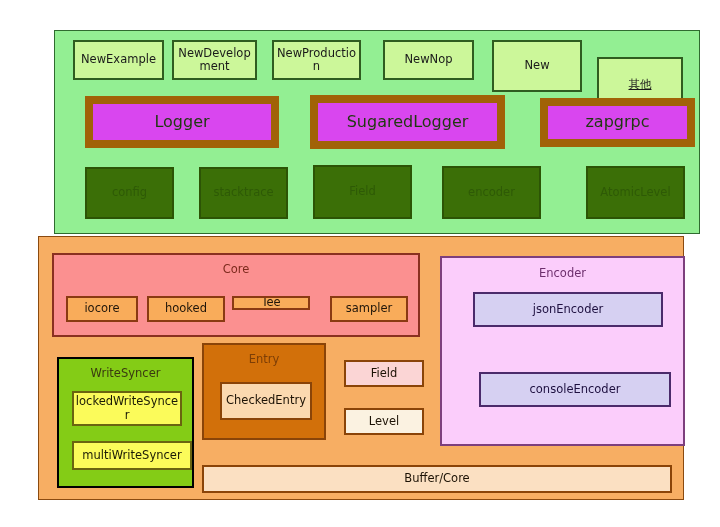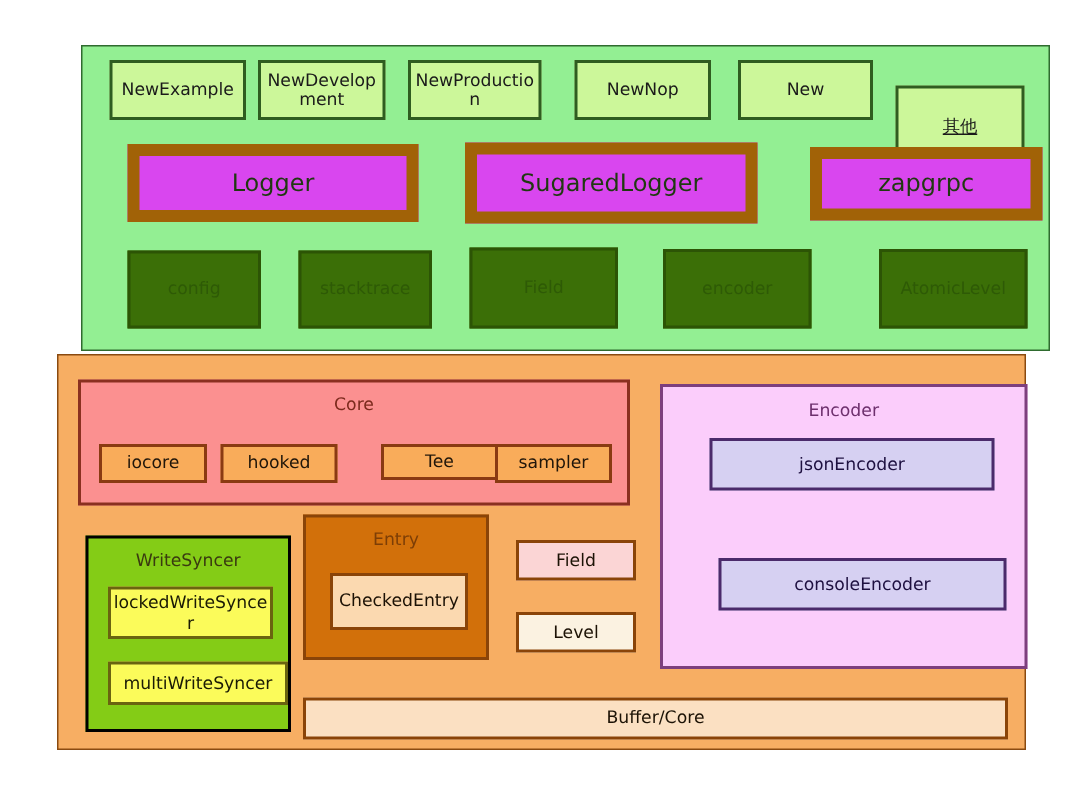--- a/index.html
+++ b/index.html
@@ -165,41 +165,41 @@
 <body>
 
 <div id="canvas">
 
   <div id="green-panel" class="panel">
 
     <div class="node ctor-box" style="left:18px;  top:9px;  width:91px;  height:40px;">NewExample</div>
     <div class="node ctor-box" style="left:117px; top:9px;  width:85px;  height:40px;">NewDevelopment</div>
     <div class="node ctor-box" style="left:217px; top:9px;  width:89px;  height:40px;">NewProduction</div>
     <div class="node ctor-box" style="left:328px; top:9px;  width:91px;  height:40px;">NewNop</div>
-    <div class="node ctor-box" style="left:437px; top:9px;  width:90px;  height:40px;">New</div>
+    <div class="node ctor-box" style="left:437px; top:9px;  width:90px;  height:52px;">New</div>
     <div class="node ctor-box" style="left:542px; top:26px;  width:86px;  height:55px;text-decoration:underline;">其他</div>
 
     <div class="node logger-box" style="left:30px;  top:65px; width:194px; height:52px;">Logger</div>
     <div class="node logger-box" style="left:255px; top:64px; width:195px; height:54px;">SugaredLogger</div>
     <div class="node logger-box" style="left:485px; top:67px; width:155px; height:49px;">zapgrpc</div>
 
     <div class="node internal-box" style="left:30px;  top:136px; width:89px;  height:52px;">config</div>
     <div class="node internal-box" style="left:144px; top:136px; width:89px;  height:52px;">stacktrace</div>
     <div class="node internal-box" style="left:258px; top:134px; width:99px;  height:54px;">Field</div>
     <div class="node internal-box" style="left:387px; top:135px; width:99px;  height:53px;">encoder</div>
     <div class="node internal-box" style="left:531px; top:135px; width:99px;  height:53px;">AtomicLevel</div>
   </div>
 
   <div id="orange-panel" class="panel"></div>
 
   <div id="core-panel" class="panel">
     <div class="panel-title">Core</div>
     <div class="node core-child" style="left:12px;  top:41px; width:72px; height:26px;">iocore</div>
     <div class="node core-child" style="left:93px;  top:41px; width:78px; height:26px;">hooked</div>
-    <div class="node core-child" style="left:200px; top:41px; width:78px; height:24px;">Tee</div>
+    <div class="node core-child" style="left:178px; top:41px; width:78px; height:14px;">Tee</div>
     <div class="node core-child" style="left:276px; top:41px; width:78px; height:26px;">sampler</div>
   </div>
 
   <div id="encoder-panel" class="panel">
     <div class="panel-title">Encoder</div>
     <div class="node encoder-child" style="left:31px; top:34px; width:190px; height:35px;">jsonEncoder</div>
     <div class="node encoder-child" style="left:37px; top:114px; width:192px; height:35px;">consoleEncoder</div>
   </div>
 
   <div id="writesyncer-panel" class="panel">

